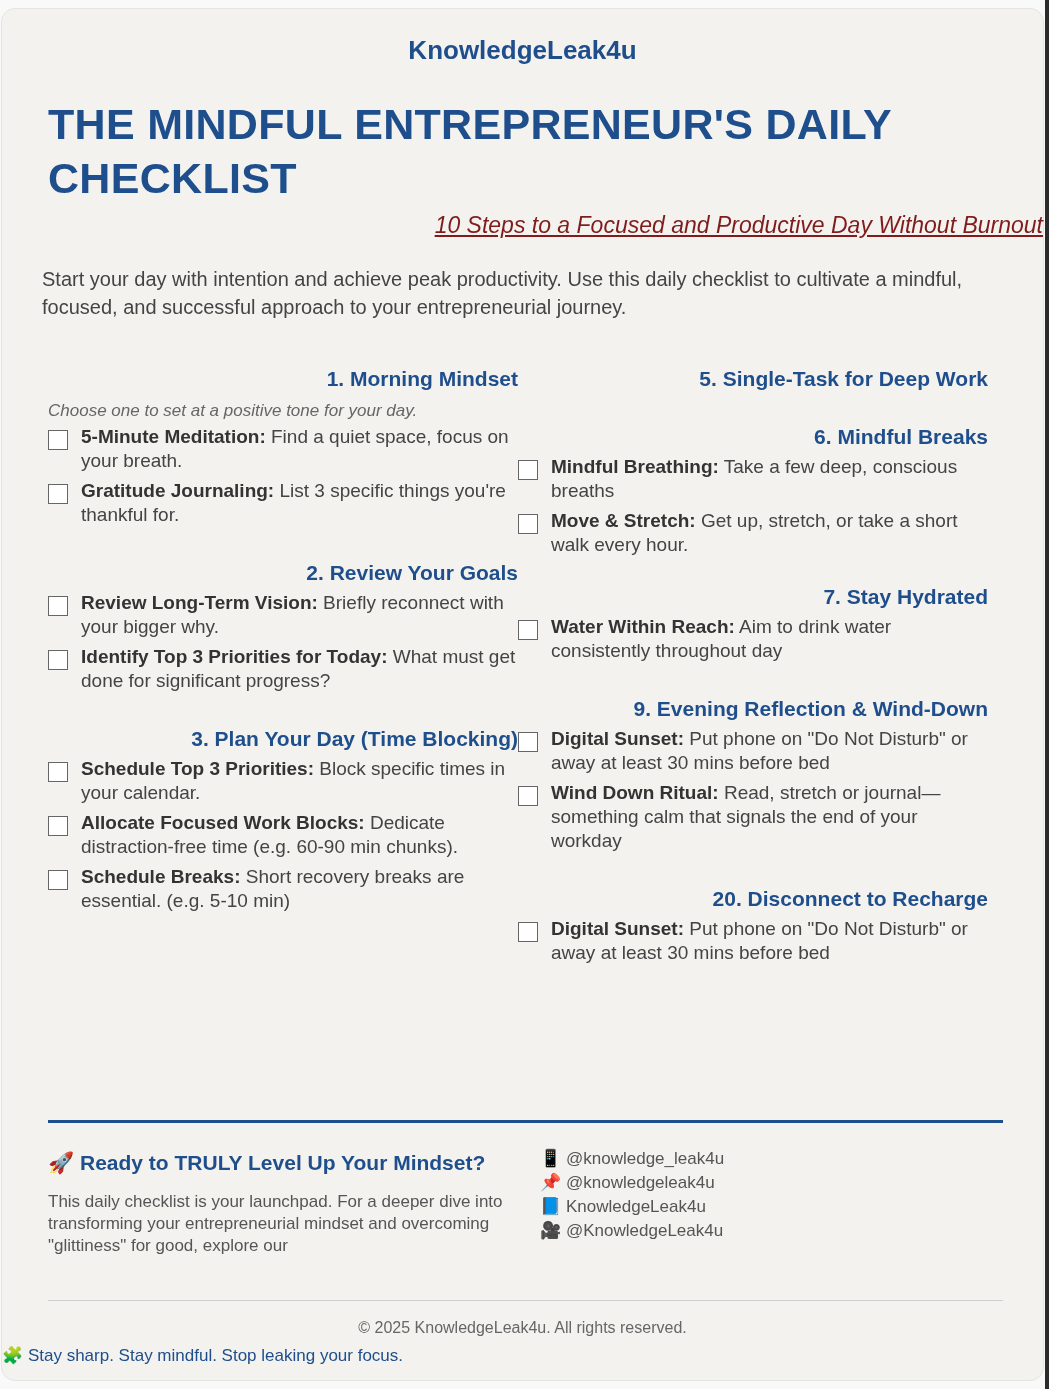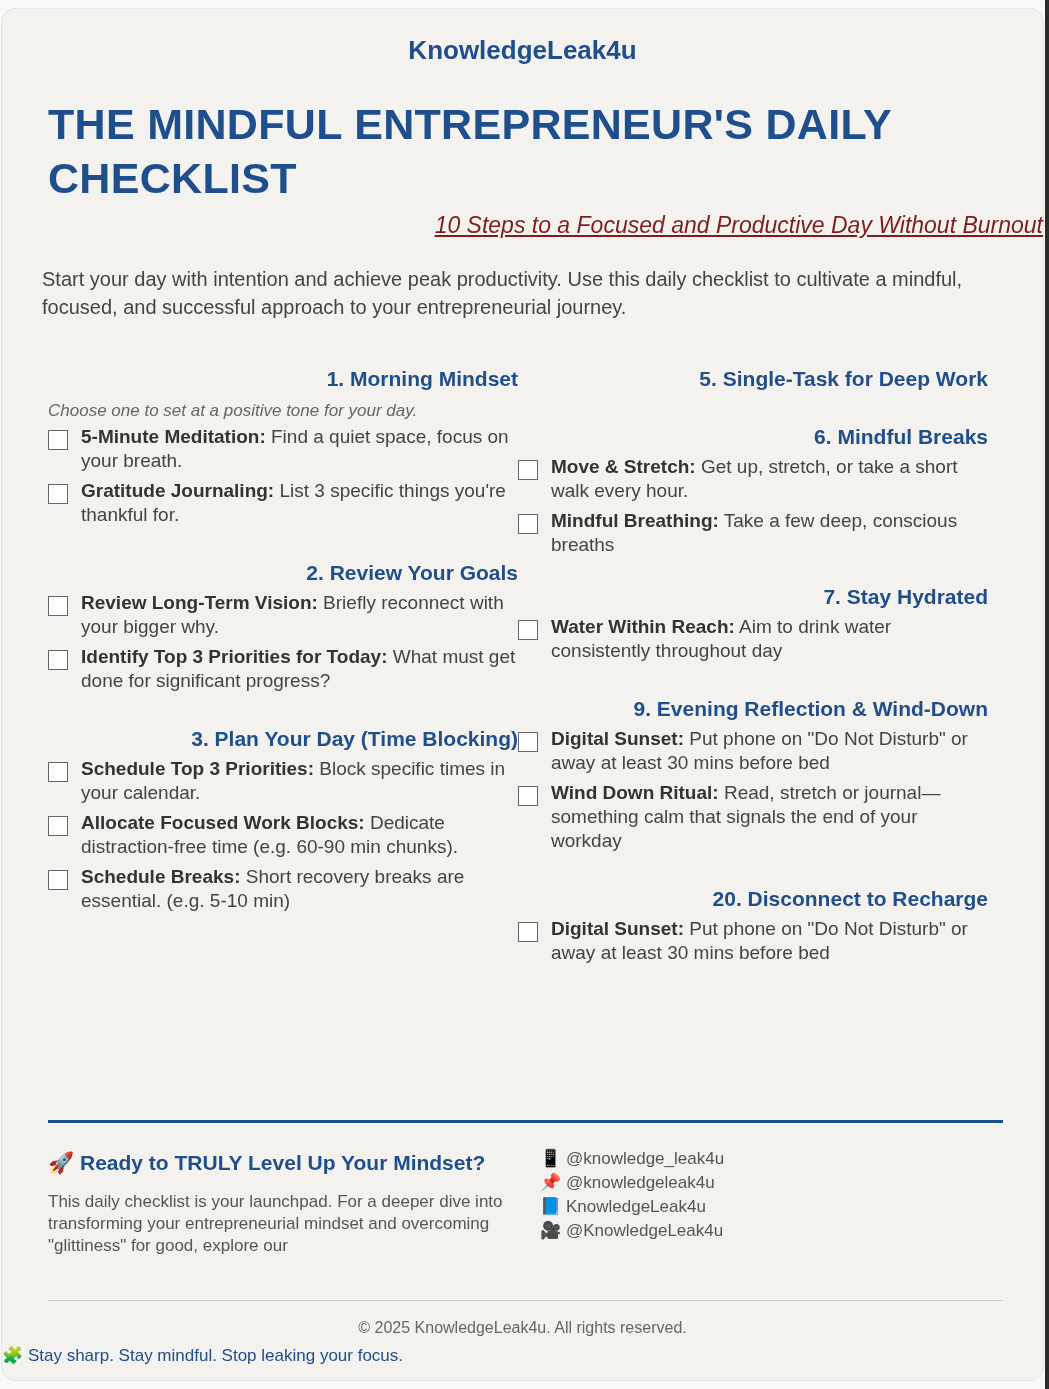--- a/index.html
+++ b/index.html
@@ -96,25 +96,25 @@
     </div>
   <div class="col right" id="col-right">
       <div class="section">
         <div class="sec-title">5. Single-Task for Deep Work</div>
       </div>
       <div style="height: 22px;"></div>
       <div class="section">
         <div class="sec-title">6. Mindful Breaks</div>
         <div class="item">
           <span class="cb"></span>
-          <span class="item-text"><b>Move &amp; Stretch:</b><span> Get up, stretch, or take a short walk every hour.</span></span>
+          <span class="item-text"><b>Mindful Breathing:</b><span> Take a few deep, conscious breaths</span></span>
         </div>
         <div class="item">
           <span class="cb"></span>
-          <span class="item-text"><b>Mindful Breathing:</b><span> Take a few deep, conscious breaths</span></span>
+          <span class="item-text"><b>Move &amp; Stretch:</b><span> Get up, stretch, or take a short walk every hour.</span></span>
         </div>
       </div>
       <div style="height: 16px;"></div>
       <div class="section">
         <div class="sec-title">7. Stay Hydrated</div>
         <div class="item">
           <span class="cb"></span>
           <span class="item-text"><b>Water Within Reach:</b><span> Aim to drink water consistently throughout day</span></span>
         </div>
       </div>

